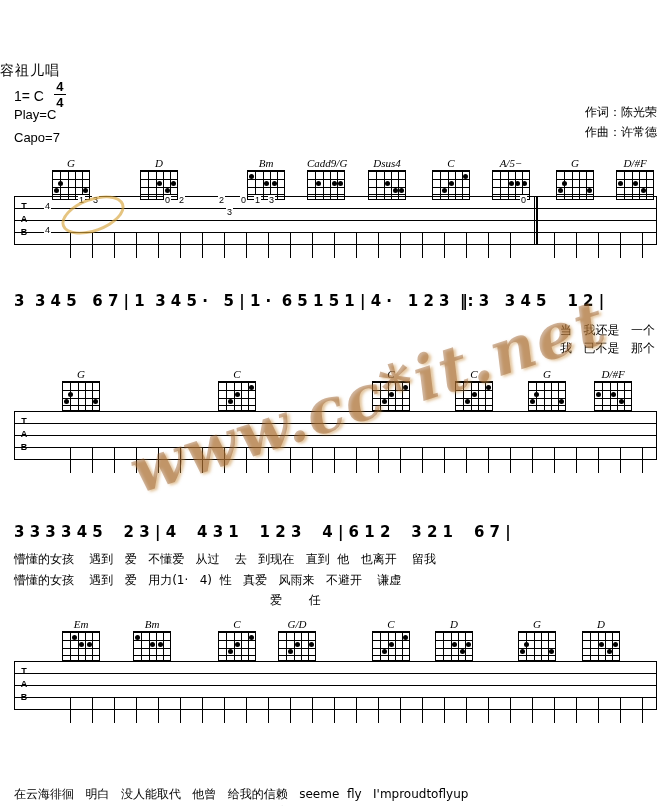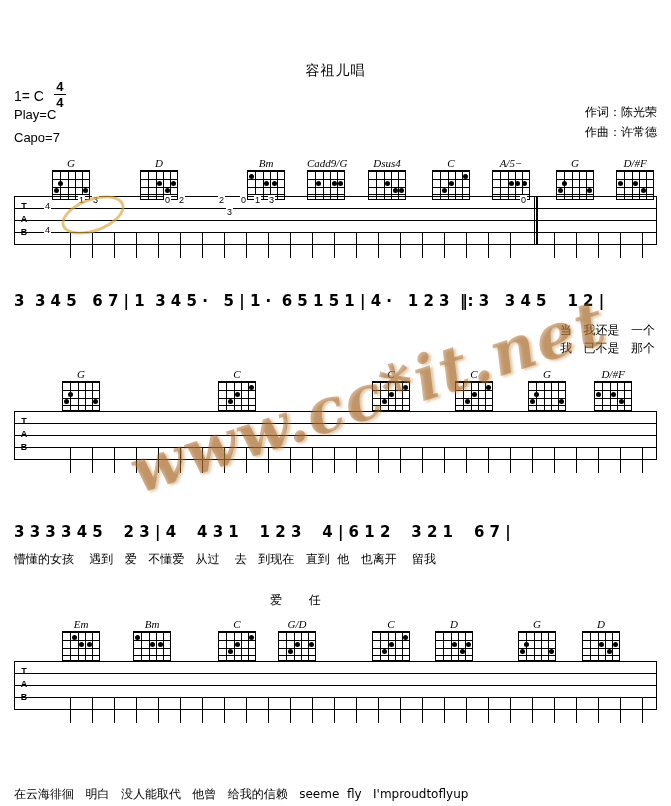--- a/index.html
+++ b/index.html
@@ -12,21 +12,21 @@
     overflow:hidden;
   }
   .sheet{position:relative;width:671px;height:806px;}
 
   .title{
     position:absolute;top:18px;left:0;width:671px;text-align:center;
     font-family:"DejaVu Sans", sans-serif;
     font-size:30px;font-weight:bold;letter-spacing:2px;
   }
   .subtitle{
-    position:absolute;top:62px;left:0;width:671px;text-align:center;
+    position:absolute;top:62px;left:0;width:671px;
     font-family:"DejaVu Sans", sans-serif;
     font-size:14px;letter-spacing:1px;
   }
   .keyline{position:absolute;left:14px;top:80px;font-size:14px;}
   .keyline .frac{display:inline-block;vertical-align:-6px;margin-left:6px;text-align:center;line-height:1;font-weight:bold;}
   .keyline .frac span{display:block;font-size:13px;}
   .keyline .frac .bar{border-top:1px solid #000;width:12px;margin:1px auto;}
   .playline{position:absolute;left:14px;top:107px;font-size:13px;}
   .capoline{position:absolute;left:14px;top:130px;font-size:13px;}
   .credit1{position:absolute;right:14px;top:104px;font-size:12px;font-family:"DejaVu Sans",sans-serif;}
@@ -407,20 +407,21 @@
     <div class="stem" style="left:518px;top:36px;height:26px"></div>
     <div class="stem" style="left:540px;top:36px;height:26px"></div>
     <div class="stem" style="left:562px;top:36px;height:26px"></div>
     <div class="stem" style="left:584px;top:36px;height:26px"></div>
     <div class="stem" style="left:606px;top:36px;height:26px"></div>
     <div class="stem" style="left:628px;top:36px;height:26px"></div>
   </div>
 
   <div class="numrow" style="top:523px;">3 3 3 3 4 5    2 3 | 4    4 3 1    1 2 3    4 | 6 1 2    3 2 1    6 7 |</div>
   <div class="lyricrow" style="top:551px;">懵懂的女孩    遇到   爱   不懂爱   从过    去   到现在   直到  他   也离开    留我</div>
+  <div class="lyricrow" style="top:572px;">懵懂的女孩    遇到   爱   用力(1·   4)  性   真爱   风雨来   不避开    谦虚</div>
   <div class="lyricrow" style="top:592px;left:270px;">爱       任</div>
 
   <div class="chordbox" style="left:62px;top:618px;">
     <div class="cname">Em</div>
     <div class="grid">
       <div class="v" style="left:7px"></div>
         <div class="v" style="left:15px"></div>
         <div class="v" style="left:22px"></div>
         <div class="v" style="left:29px"></div>
       <div class="h" style="top:7px"></div>

